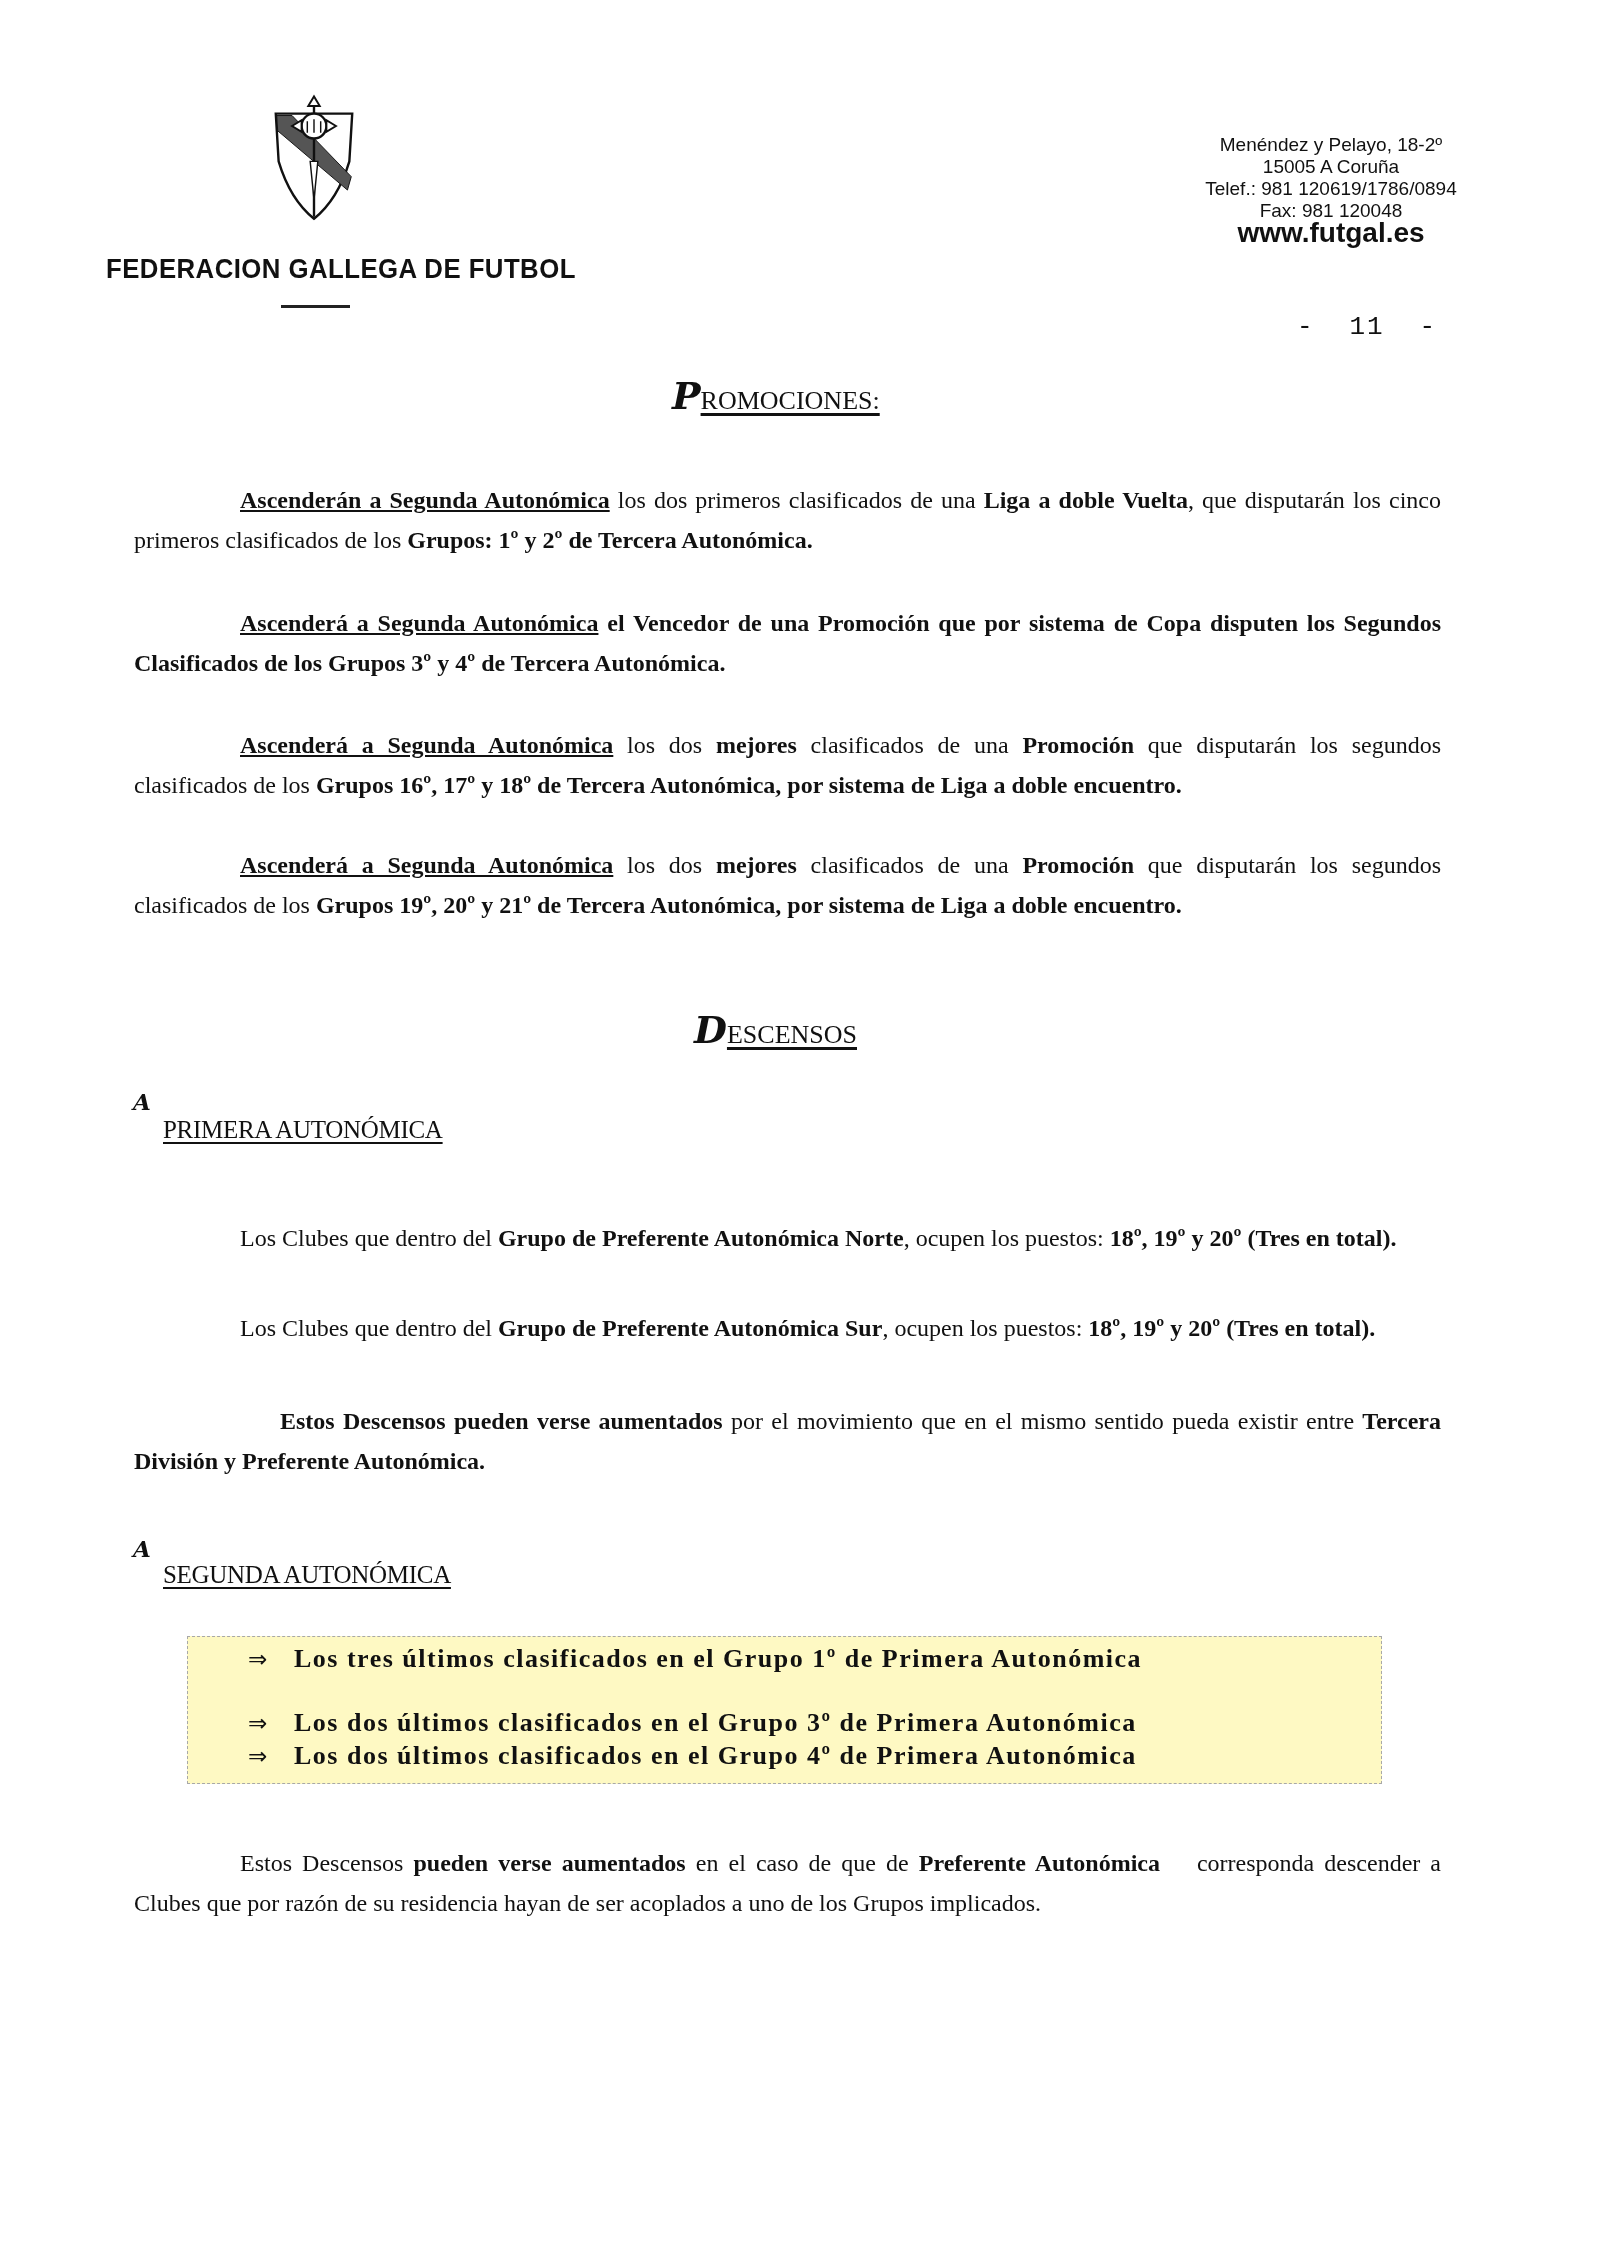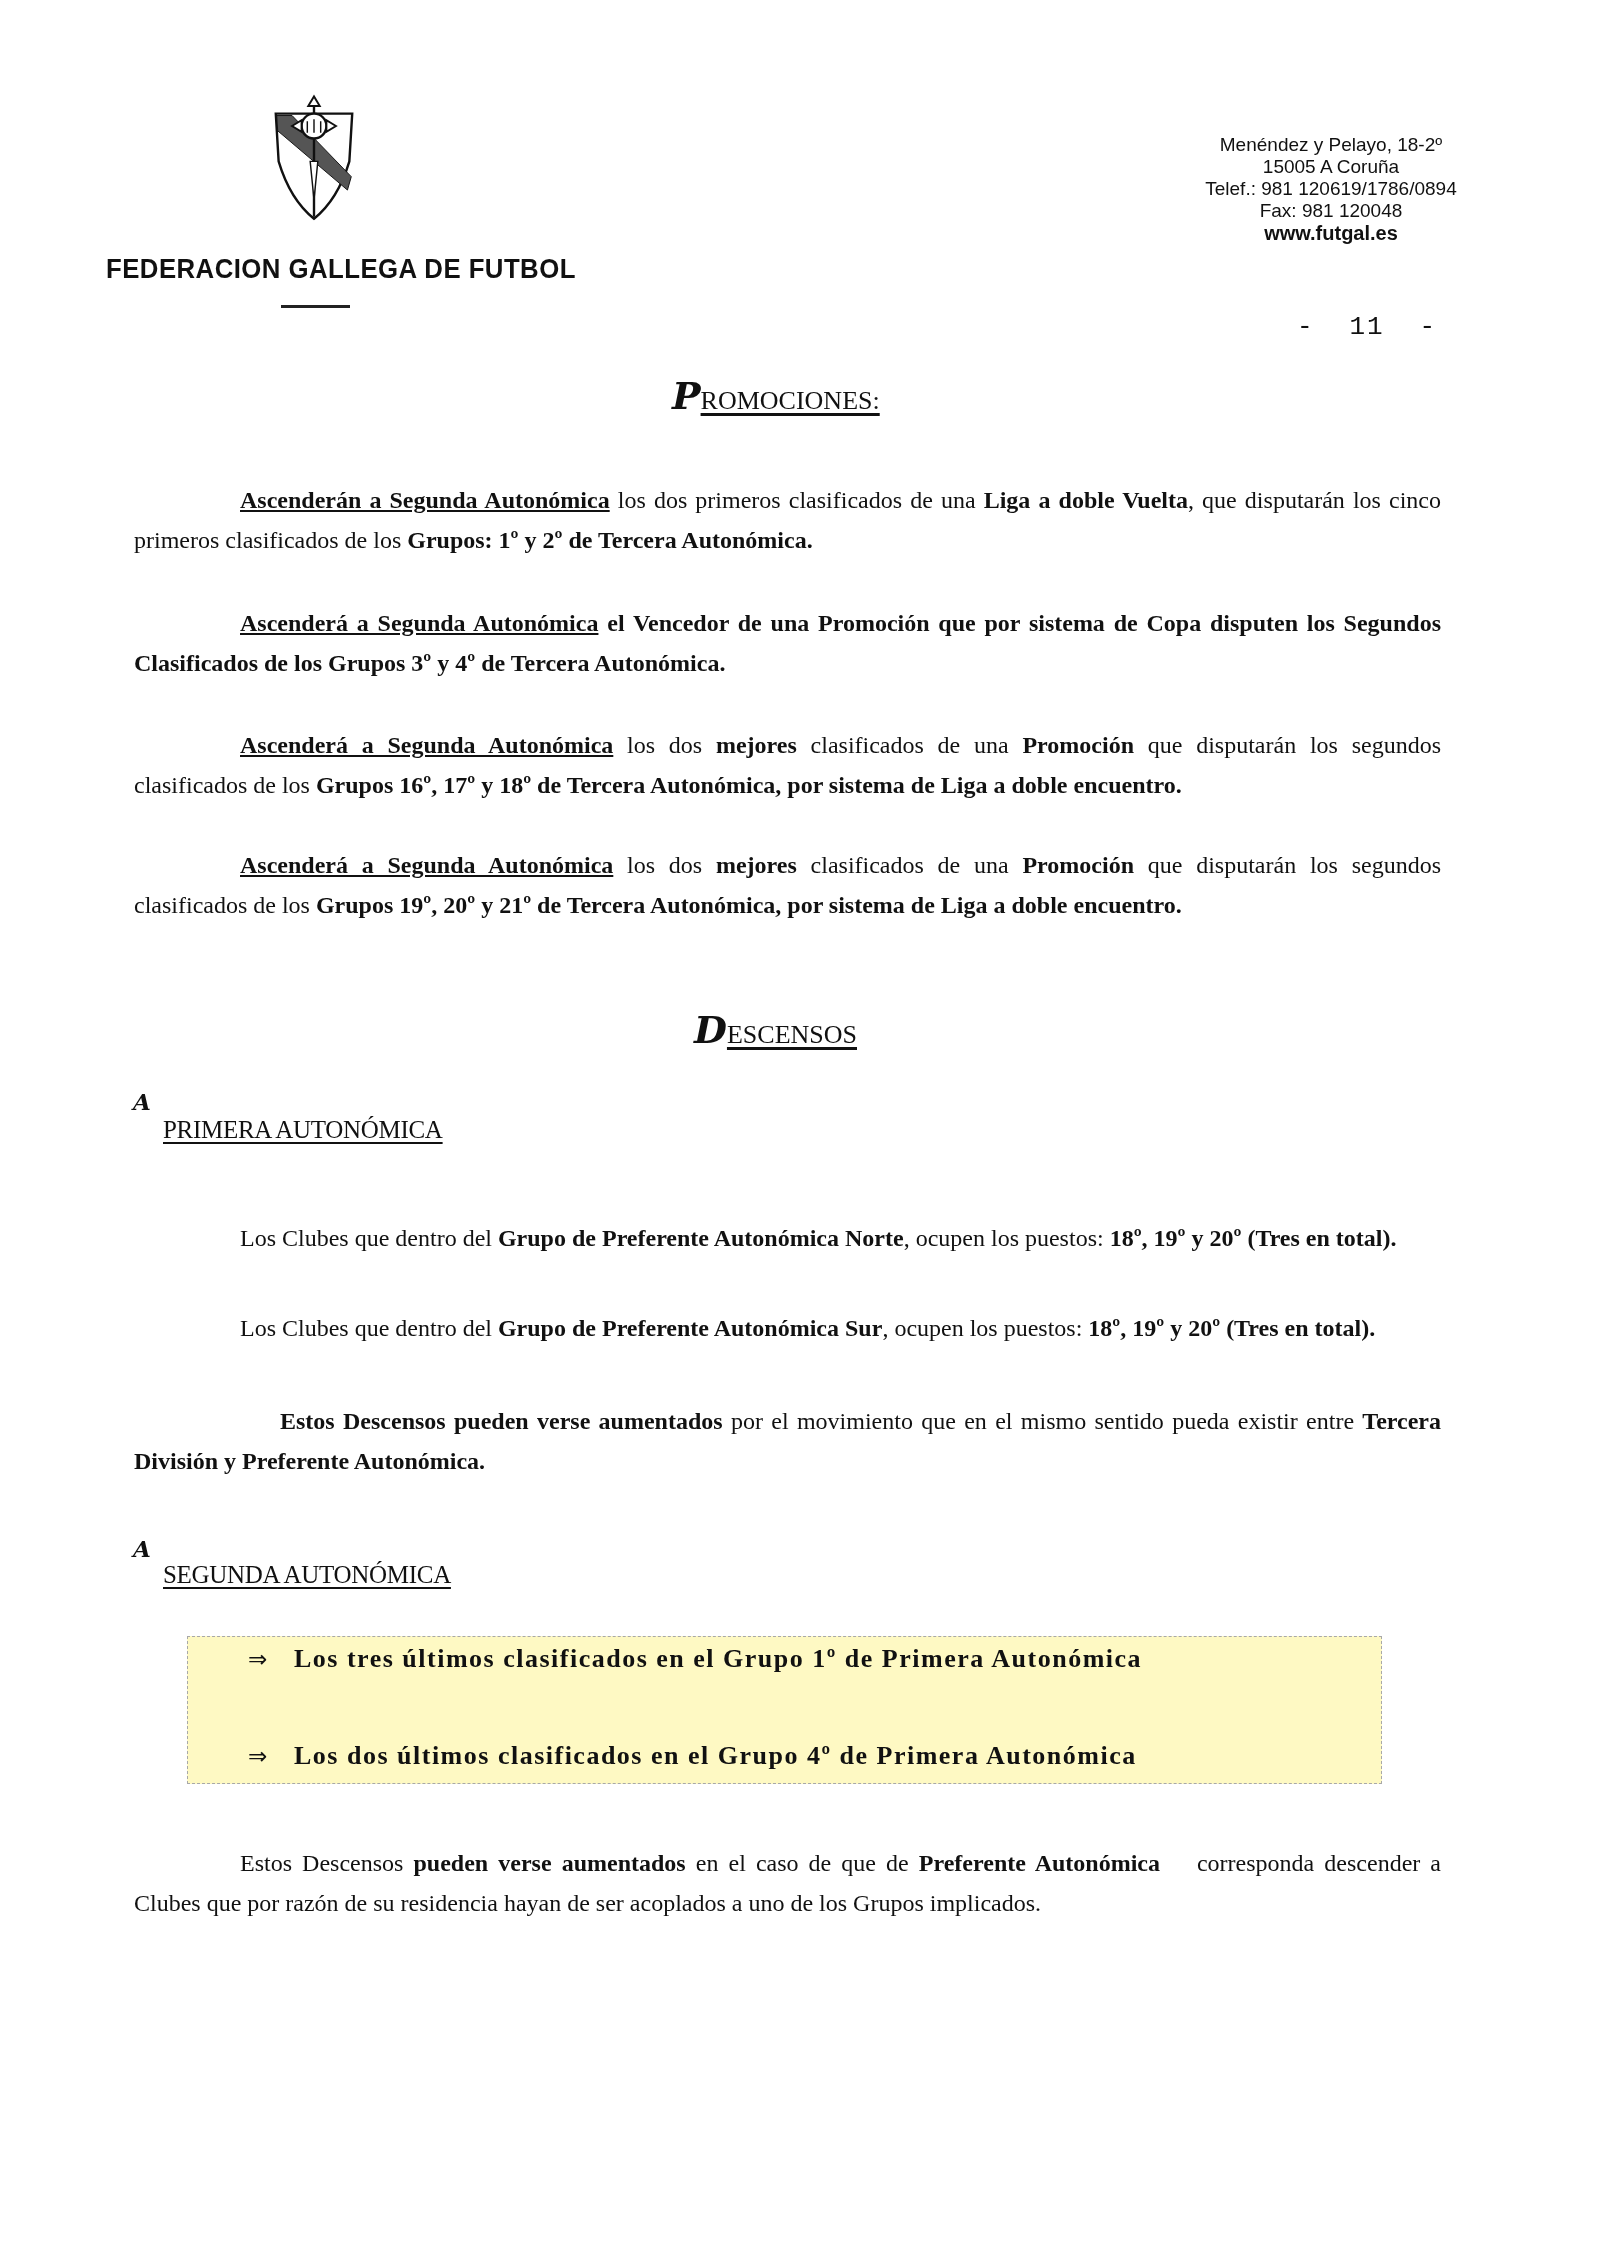--- a/index.html
+++ b/index.html
@@ -7,21 +7,21 @@
     .abs { position: absolute; }
     .serif { font-family: "Liberation Serif", "DejaVu Serif", serif; }
     .sans { font-family: "Liberation Sans", "DejaVu Sans", sans-serif; }
     .mono { font-family: Liberation Mono, monospace; }
 
     
     #logo { left: 271px; top: 94px; width: 86px; width: 86px; height: 130px; }
     #fed-name { left: 106px; top: 253px; font-size: 28px; font-weight: bold; letter-spacing: 0.5px; transform: scaleX(0.92); transform-origin: left; white-space: nowrap; }
     #fed-rule { left: 281px; top: 305px; width: 69px; height: 2.9px; background: #222; }
     #address { left: 1182px; top: 134px; width: 298px; text-align: center; font-size: 19px; line-height: 22px; }
-    #address .web { font-weight: bold; font-size: 20px; }
+    #address .web { font-weight: bold; font-size: 28px; }
     #page-num { left: 1297px; top: 312px; font-size: 26px; letter-spacing: 1.9px; white-space: pre; }
 
     
     .heading { font-size: 26px; white-space: nowrap; }
     .heading .cap { font-style: italic; font-weight: bold; font-size: 38px; font-family: "DejaVu Serif", serif; }
     .heading .rest { text-decoration: underline; text-decoration-thickness: 2.9px; text-underline-offset: 3.8px; }
     #h-promociones { left: 672px; top: 373px; }
     #h-descensos { left: 694px; top: 1007px; }
 
     .para { font-size: 24px; line-height: 40px; text-align: justify; }
@@ -100,17 +100,18 @@
 
 <div id="p5" class="abs serif para indent"><span>Los Clubes que dentro del </span><span style="font-weight: bold;">Grupo de Preferente Autonómica Norte</span><span>, ocupen los puestos: </span><span style="font-weight: bold;">18º, 19º y 20º (Tres en total).</span></div>
 <div id="p6" class="abs serif para indent"><span>Los Clubes que dentro del </span><span style="font-weight: bold;">Grupo de Preferente Autonómica Sur</span><span>, ocupen los puestos: </span><span style="font-weight: bold;">18º, 19º y 20º (Tres en total).</span></div>
 <div id="p7" class="abs serif para indent"><span style="font-weight: bold; margin-left: 40px;">Estos Descensos pueden verse aumentados</span><span> por el movimiento que en el mismo sentido pueda existir entre </span><span style="font-weight: bold;">Tercera División y Preferente Autonómica.</span></div>
 
 <div id="mk2" class="abs sub-marker">A</div>
 <div id="st2" class="abs serif sub-title">SEGUNDA AUTONÓMICA</div>
 
 <div id="list-box" class="abs">
   <div id="li0" class="li serif"><span class="arrow">⇒</span><span>Los tres últimos clasificados en el Grupo 1º de Primera Autonómica</span></div>
+  <div id="li2" class="li serif"><span class="arrow">⇒</span><span>Los dos últimos clasificados en el Grupo 3º de Primera Autonómica</span></div>
   <div id="li3" class="li serif"><span class="arrow">⇒</span><span>Los dos últimos clasificados en el Grupo 4º de Primera Autonómica</span></div>
 </div>
 
 <div id="p8" class="abs serif para indent"><span>Estos Descensos </span><span style="font-weight: bold;">pueden verse aumentados</span><span> en el caso de que de </span><span style="font-weight: bold;">Preferente Autonómica</span><span class="gap"></span><span>corresponda descender a Clubes que por razón de su residencia hayan de ser acoplados a uno de los Grupos implicados.</span></div>
 
 
 </body></html>

